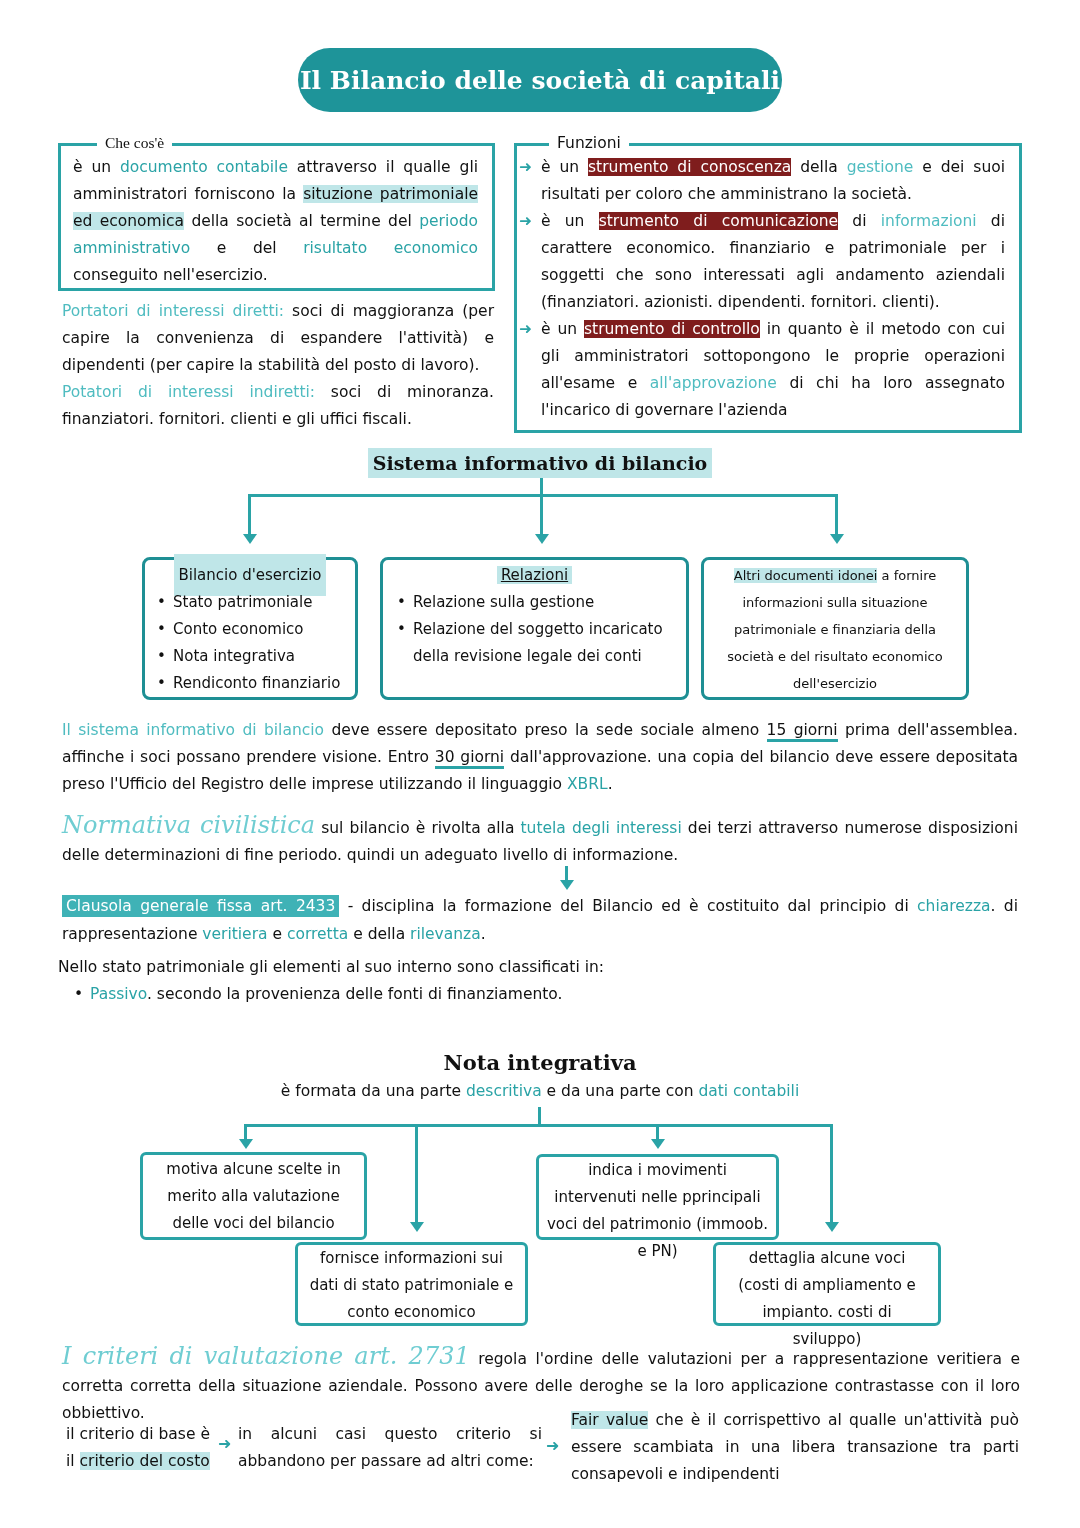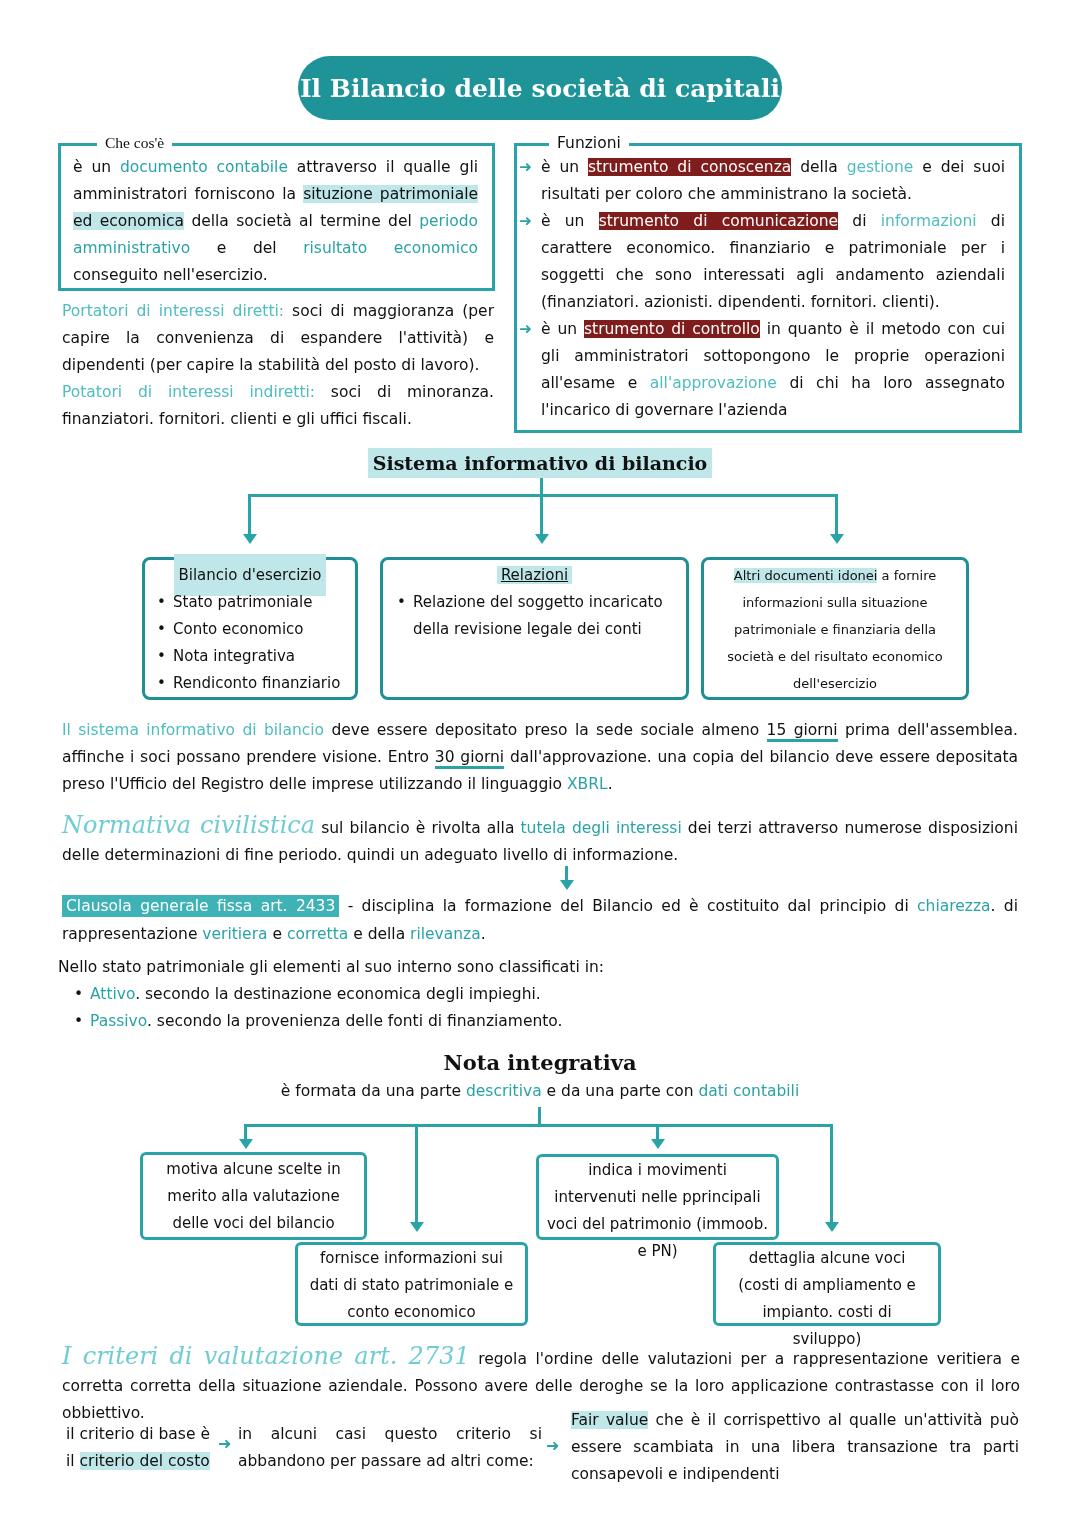--- a/index.html
+++ b/index.html
@@ -8,21 +8,21 @@
   .abs { position: absolute; }
   .teal { color: #2aa3a6; }
   .teal-light { color: #4fbcc0; }
   .hl-light { background: #bfe6e8; }
   .hl-dark { background: #7f1d1d; color: #ffffff; }
   .hl-mid { background: #3fb2b6; color: #ffffff; }
   .ul { border-bottom: 3px solid #2aa3a6; }
   .txt { font-size: 15.5px; line-height: 27px; text-align: justify; }
 
   .title-pill {
-    left: 298px; top: 56px; width: 484px; height: 64px;
+    left: 298px; top: 48px; width: 484px; height: 64px;
     background: #1e9499; border-radius: 32px;
     color: #fff; font-family: "DejaVu Serif", serif; font-weight: bold; font-size: 25px;
     display: flex; align-items: center; justify-content: center;
   }
 
   .fieldset { border: 3px solid #2aa3a6; }
   .legend { position: absolute; top: -12px; background: #fff; padding: 0 8px; font-size: 15.5px; }
 
   .box { border: 3px solid #1e8f94; border-radius: 8px; background: #fff; }
   .box2 { border: 3px solid #2aa3a6; border-radius: 6px; background: #fff; text-align: center; font-size: 15px; line-height: 27px; }
@@ -86,20 +86,21 @@
   <ul class="bul">
     <li>Stato patrimoniale</li>
     <li>Conto economico</li>
     <li>Nota integrativa</li>
     <li>Rendiconto finanziario</li>
   </ul>
 </div>
 <div class="abs box" style="left:380px; top:557px; width:309px; height:143px; padding:2px 8px; font-size:15px; line-height:27px;">
   <div style="text-align:center;text-decoration:underline;"><span class="hl-light" style="padding:0 4px;">Relazioni</span></div>
   <ul class="bul">
+    <li>Relazione sulla gestione</li>
     <li>Relazione del soggetto incaricato della revisione legale dei conti</li>
   </ul>
 </div>
 <div class="abs box" style="left:701px; top:557px; width:268px; height:143px; padding:2px 8px; font-size:13px; line-height:27px; text-align:center;">
   <span class="hl-light">Altri documenti idonei</span><span> a fornire informazioni sulla situazione patrimoniale e finanziaria della società e del risultato economico dell'esercizio</span>
 </div>
 
 <div class="abs txt" style="left:62px; top:717px; width:956px;">
   <span class="teal-light">Il sistema informativo di bilancio</span><span> deve essere depositato preso la sede sociale almeno </span><span class="ul">15 giorni</span><span> prima dell'assemblea. affinche i soci possano prendere visione. Entro </span><span class="ul">30 giorni</span><span> dall'approvazione. una copia del bilancio deve essere depositata preso l'Ufficio del Registro delle imprese utilizzando il linguaggio </span><span class="teal">XBRL</span><span>.</span>
 </div>
@@ -110,21 +111,20 @@
 <div class="abs line-v" style="left:565px; top:866px; height:14px;"></div>
 <div class="abs arrow-down" style="left:560px; top:880px;"></div>
 
 <div class="abs txt" style="left:62px; top:892px; width:956px; line-height:28px;">
   <span class="hl-mid" style="padding:2px 4px;">Clausola generale fissa art. 2433</span><span> - disciplina la formazione del Bilancio ed è costituito dal principio di </span><span class="teal">chiarezza</span><span>. di rappresentazione </span><span class="teal">veritiera</span><span> e </span><span class="teal">corretta</span><span> e della </span><span class="teal">rilevanza</span><span>.</span>
 </div>
 
 <div class="abs txt" style="left:58px; top:954px; width:600px;">
   <div>Nello stato patrimoniale gli elementi al suo interno sono classificati in:</div>
   <ul class="bul" style="padding-left:10px;">
-    <li><span class="teal">Attivo</span><span>. secondo la destinazione economica degli impieghi.</span></li>
     <li><span class="teal">Passivo</span><span>. secondo la provenienza delle fonti di finanziamento.</span></li>
   </ul>
 </div>
 
 <div class="abs" style="left:380px; top:1050px; width:320px; text-align:center; font-family:'DejaVu Serif', serif; font-weight:bold; font-size:21px;">Nota integrativa</div>
 <div class="abs" style="left:200px; top:1082px; width:680px; text-align:center; font-size:15.5px;">
   <span>è formata da una parte </span><span class="teal">descritiva</span><span> e da una parte con </span><span class="teal">dati contabili</span>
 </div>
 <div class="abs line-v" style="left:538px; top:1107px; height:18px;"></div>
 <div class="abs line-h" style="left:244px; top:1124px; width:589px;"></div>

